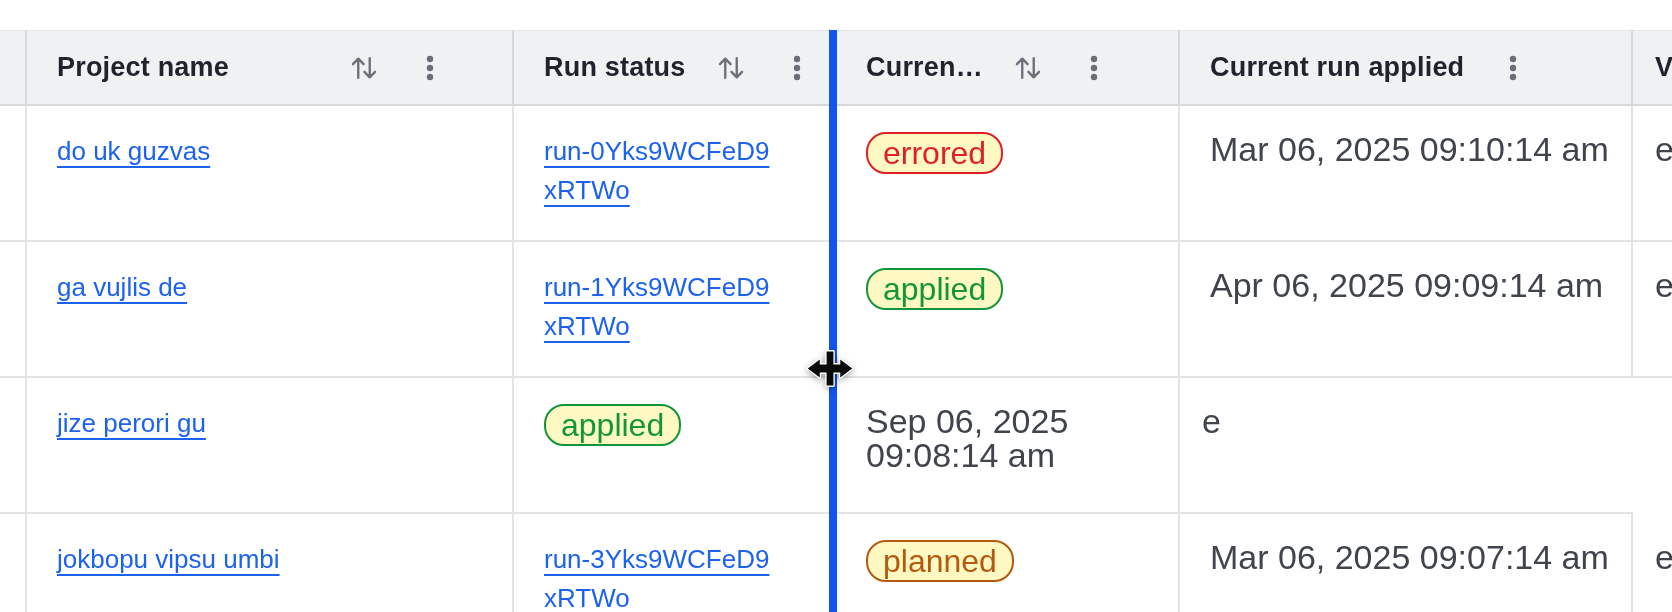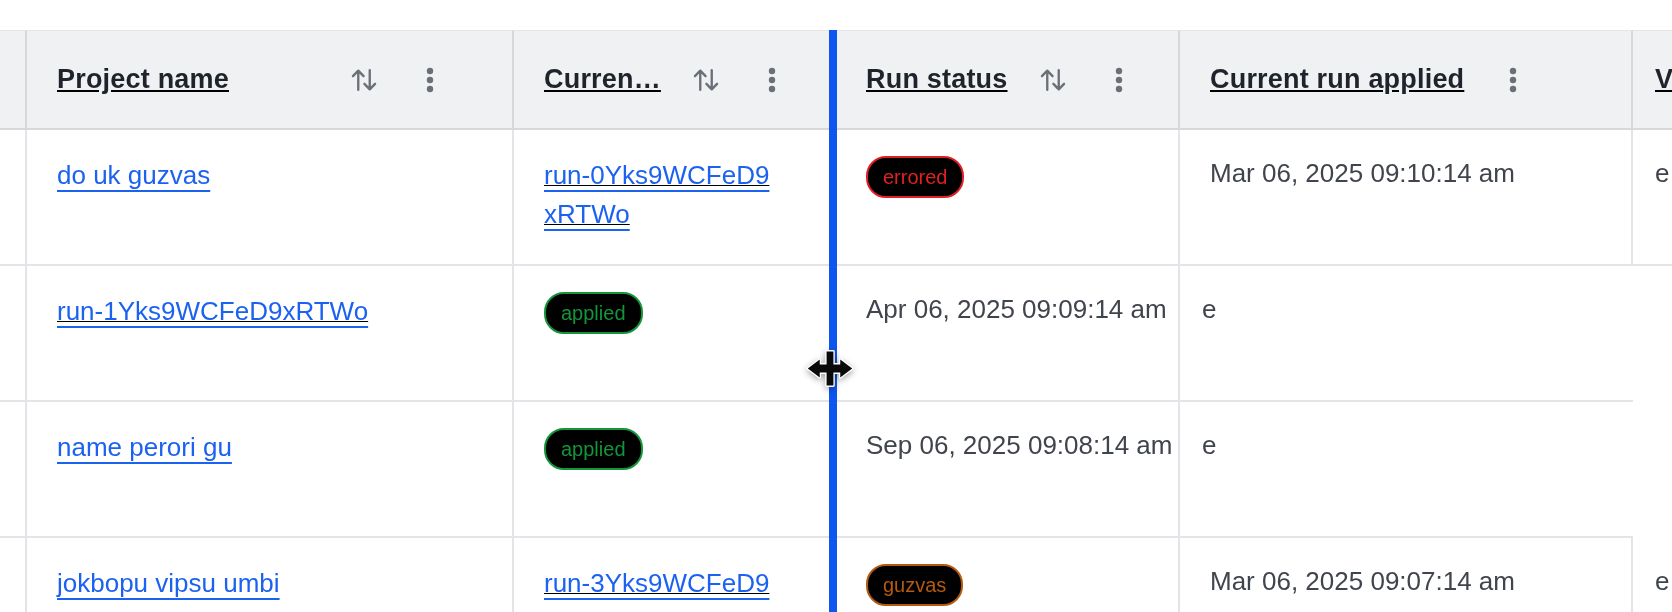--- a/index.html
+++ b/index.html
@@ -7,21 +7,21 @@
   }
   html,body{margin:0;padding:0;}
   body{
     width:1672px;height:612px;position:relative;overflow:hidden;background:#ffffff;
     font-family:"Liberation Sans","DejaVu Sans",sans-serif;
     -webkit-font-smoothing:antialiased;
   }
   .table{position:absolute;left:0;top:30px;width:1672px;}
   .tr{display:grid;grid-template-columns:var(--cols);}
   .tr.body-row{height:136px;}
-  .thead{height:100px;text-decoration:underline;}
+  .thead{height:76px;}
 
   .th{
     background:var(--header-bg,#f0f1f3);
     border-right:2px solid var(--border-strong,#d6d8dc);
     border-bottom:2px solid var(--border-strong,#d6d8dc);
     border-top:1px solid var(--border-light,#e2e4e7);
     display:flex;align-items:center;
     padding-left:30px;box-sizing:border-box;overflow:hidden;white-space:nowrap;
   }
   .th.spacer, .td.spacer{padding:0;}
@@ -31,32 +31,32 @@
   .icon-sort{margin-left:28px;flex:0 0 auto;}
   .th-project .icon-sort{margin-left:118px;}
   .icon-kebab{margin-left:34px;flex:0 0 auto;}
 
   .td{
     border-right:2px solid var(--border-light,#e2e4e7);
     border-bottom:2px solid var(--border-light,#e2e4e7);
     padding:26px 0 0 30px;box-sizing:border-box;
   }
   .td.last{border-right:none;padding-left:22px;}
-  .td-run{padding-right:56px;word-break:break-all;text-decoration:underline;}
+  .td-run{padding-right:56px;word-break:break-all;}
 
   .link{
     font-size:26px;color:var(--link,#1c62f0);
     text-decoration:underline;text-decoration-thickness:2px;text-underline-offset:6px;
     line-height:39px;cursor:pointer;
   }
-  .ts{font-size:26px;color:var(--body-text,#40444c);line-height:34px;}
+  .ts{font-size:34px;color:var(--body-text,#40444c);line-height:34px;}
 
   .badge{
-    display:inline-block;font-size:20px;line-height:32px;padding:3px 15px;
-    border:2.5px solid currentColor;border-radius:20px;background:#000000;color:#555;
+    display:inline-block;font-size:32px;line-height:32px;padding:3px 15px;
+    border:2.5px solid currentColor;border-radius:20px;background:#fef9c3;color:#555;
   }
   .badge[data-kind="errored"]{color:var(--red,#e12025);}
   .badge[data-kind="applied"]{color:var(--green,#13953a);}
   .badge[data-kind="planned"]{color:var(--orange,#b45a10);}
 
   .resize-line{
     position:absolute;left:829px;top:30px;width:8px;height:582px;
     background:var(--accent,#0f55f0);z-index:5;cursor:col-resize;
   }
   .resize-cursor{
@@ -79,46 +79,46 @@
         <path d="M10.7 3.4 V12.2 M8.2 9.8 L10.7 12.4 L13.2 9.8"></path>
       </svg>
       <svg class="icon-kebab" width="30" height="30" viewBox="0 0 16 16" style="fill:var(--icon,#6b7078)">
         <circle cx="8" cy="3.2" r="1.7"></circle>
           <circle cx="8" cy="8" r="1.7"></circle>
           <circle cx="8" cy="12.8" r="1.7"></circle>
       </svg>
     </div>
 
     <div class="th">
+      <span class="th-label">Run status</span>
+      <svg class="icon-sort" width="34" height="34" viewBox="0 0 16 16" fill="none" style="stroke:var(--icon,#6b7078)" stroke-width="1.1" stroke-linecap="round" stroke-linejoin="round">
+        <path d="M5.3 12.6 V3.8 M2.8 6.2 L5.3 3.6 L7.8 6.2"></path>
+        <path d="M10.7 3.4 V12.2 M8.2 9.8 L10.7 12.4 L13.2 9.8"></path>
+      </svg>
+      <svg class="icon-kebab" width="30" height="30" viewBox="0 0 16 16" style="fill:var(--icon,#6b7078)">
+        <circle cx="8" cy="3.2" r="1.7"></circle>
+          <circle cx="8" cy="8" r="1.7"></circle>
+          <circle cx="8" cy="12.8" r="1.7"></circle>
+      </svg>
+    </div>
+
+    <div class="th">
       <span class="th-label">Curren…</span>
       <svg class="icon-sort" width="34" height="34" viewBox="0 0 16 16" fill="none" style="stroke:var(--icon,#6b7078)" stroke-width="1.1" stroke-linecap="round" stroke-linejoin="round">
         <path d="M5.3 12.6 V3.8 M2.8 6.2 L5.3 3.6 L7.8 6.2"></path>
         <path d="M10.7 3.4 V12.2 M8.2 9.8 L10.7 12.4 L13.2 9.8"></path>
       </svg>
       <svg class="icon-kebab" width="30" height="30" viewBox="0 0 16 16" style="fill:var(--icon,#6b7078)">
         <circle cx="8" cy="3.2" r="1.7"></circle>
           <circle cx="8" cy="8" r="1.7"></circle>
           <circle cx="8" cy="12.8" r="1.7"></circle>
       </svg>
     </div>
 
     <div class="th">
-      <span class="th-label">Run status</span>
-      <svg class="icon-sort" width="34" height="34" viewBox="0 0 16 16" fill="none" style="stroke:var(--icon,#6b7078)" stroke-width="1.1" stroke-linecap="round" stroke-linejoin="round">
-        <path d="M5.3 12.6 V3.8 M2.8 6.2 L5.3 3.6 L7.8 6.2"></path>
-        <path d="M10.7 3.4 V12.2 M8.2 9.8 L10.7 12.4 L13.2 9.8"></path>
-      </svg>
-      <svg class="icon-kebab" width="30" height="30" viewBox="0 0 16 16" style="fill:var(--icon,#6b7078)">
-        <circle cx="8" cy="3.2" r="1.7"></circle>
-          <circle cx="8" cy="8" r="1.7"></circle>
-          <circle cx="8" cy="12.8" r="1.7"></circle>
-      </svg>
-    </div>
-
-    <div class="th">
       <span class="th-label">Current run applied</span>
       <svg class="icon-kebab" width="30" height="30" viewBox="0 0 16 16" style="fill:var(--icon,#6b7078)">
         <circle cx="8" cy="3.2" r="1.7"></circle>
           <circle cx="8" cy="8" r="1.7"></circle>
           <circle cx="8" cy="12.8" r="1.7"></circle>
       </svg>
     </div>
 
     <div class="th last">
       <span class="th-label">V</span>
@@ -139,38 +139,41 @@
     <div class="td">
       <span class="ts">Mar 06, 2025 09:10:14 am</span>
     </div>
     <div class="td last">
       <span class="ts">e</span>
     </div>
   </div>
 
   <div class="tr body-row">
     <div class="td spacer"></div>
+    <div class="td">
+      <a class="link">ga vujlis de</a>
+    </div>
     <div class="td td-run">
       <a class="link">run-1Yks9WCFeD9xRTWo</a>
     </div>
     <div class="td">
       <span class="badge" data-kind="applied">applied</span>
     </div>
     <div class="td">
       <span class="ts">Apr 06, 2025 09:09:14 am</span>
     </div>
     <div class="td last">
       <span class="ts">e</span>
     </div>
   </div>
 
   <div class="tr body-row">
     <div class="td spacer"></div>
     <div class="td">
-      <a class="link">name perori gu</a>
+      <a class="link">jize perori gu</a>
     </div>
     <div class="td">
       <span class="badge" data-kind="applied">applied</span>
     </div>
     <div class="td">
       <span class="ts">Sep 06, 2025 09:08:14 am</span>
     </div>
     <div class="td last">
       <span class="ts">e</span>
     </div>
@@ -178,21 +181,21 @@
 
   <div class="tr body-row">
     <div class="td spacer"></div>
     <div class="td">
       <a class="link">jokbopu vipsu umbi</a>
     </div>
     <div class="td td-run">
       <a class="link">run-3Yks9WCFeD9xRTWo</a>
     </div>
     <div class="td">
-      <span class="badge" data-kind="planned">guzvas</span>
+      <span class="badge" data-kind="planned">planned</span>
     </div>
     <div class="td">
       <span class="ts">Mar 06, 2025 09:07:14 am</span>
     </div>
     <div class="td last">
       <span class="ts">e</span>
     </div>
   </div>
 
 </div>

